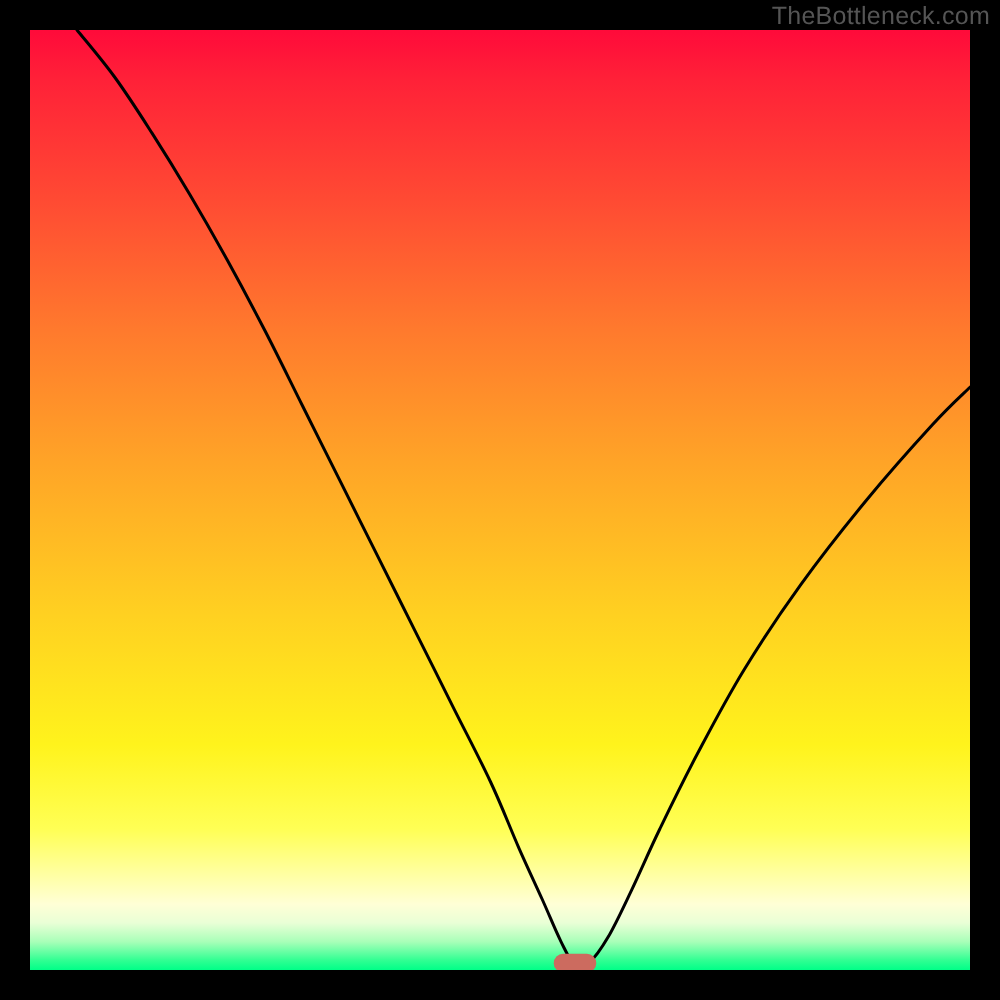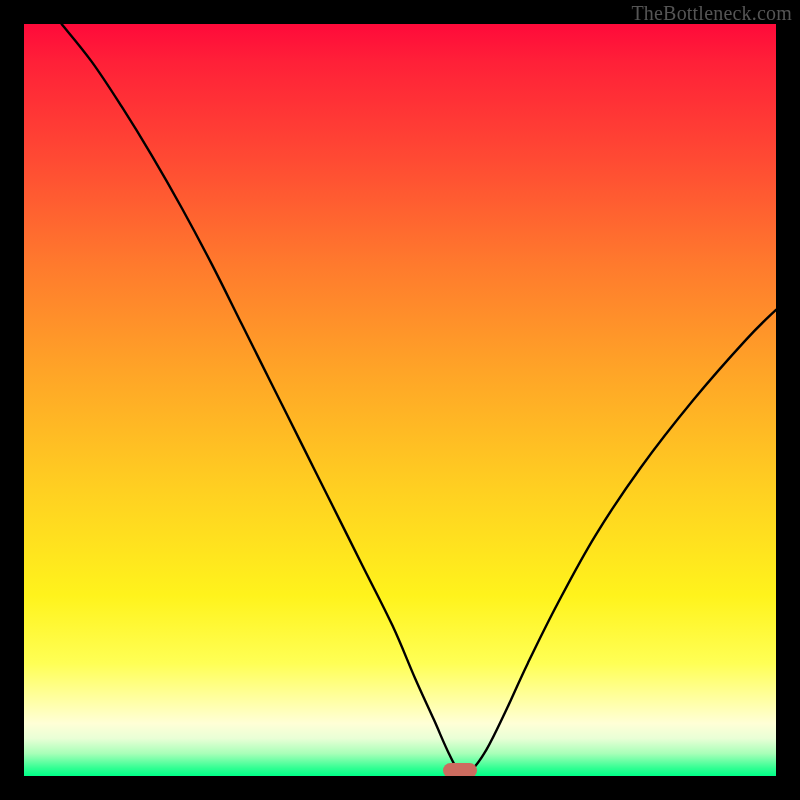--- a/index.html
+++ b/index.html
@@ -9,21 +9,20 @@
     height: 800px;
     background: #000;
     overflow: hidden;
     font-family: Arial, Helvetica, sans-serif;
   }
   .wrapper {
     position: relative;
     width: 800px;
     height: 800px;
     background: #000;
-    font-family: Liberation Serif, serif;
   }
   .attribution {
     position: absolute;
     top: 2px;
     right: 8px;
     color: #555;
     font-size: 20px;
     font-weight: 500;
     letter-spacing: 0.2px;
     z-index: 5;

